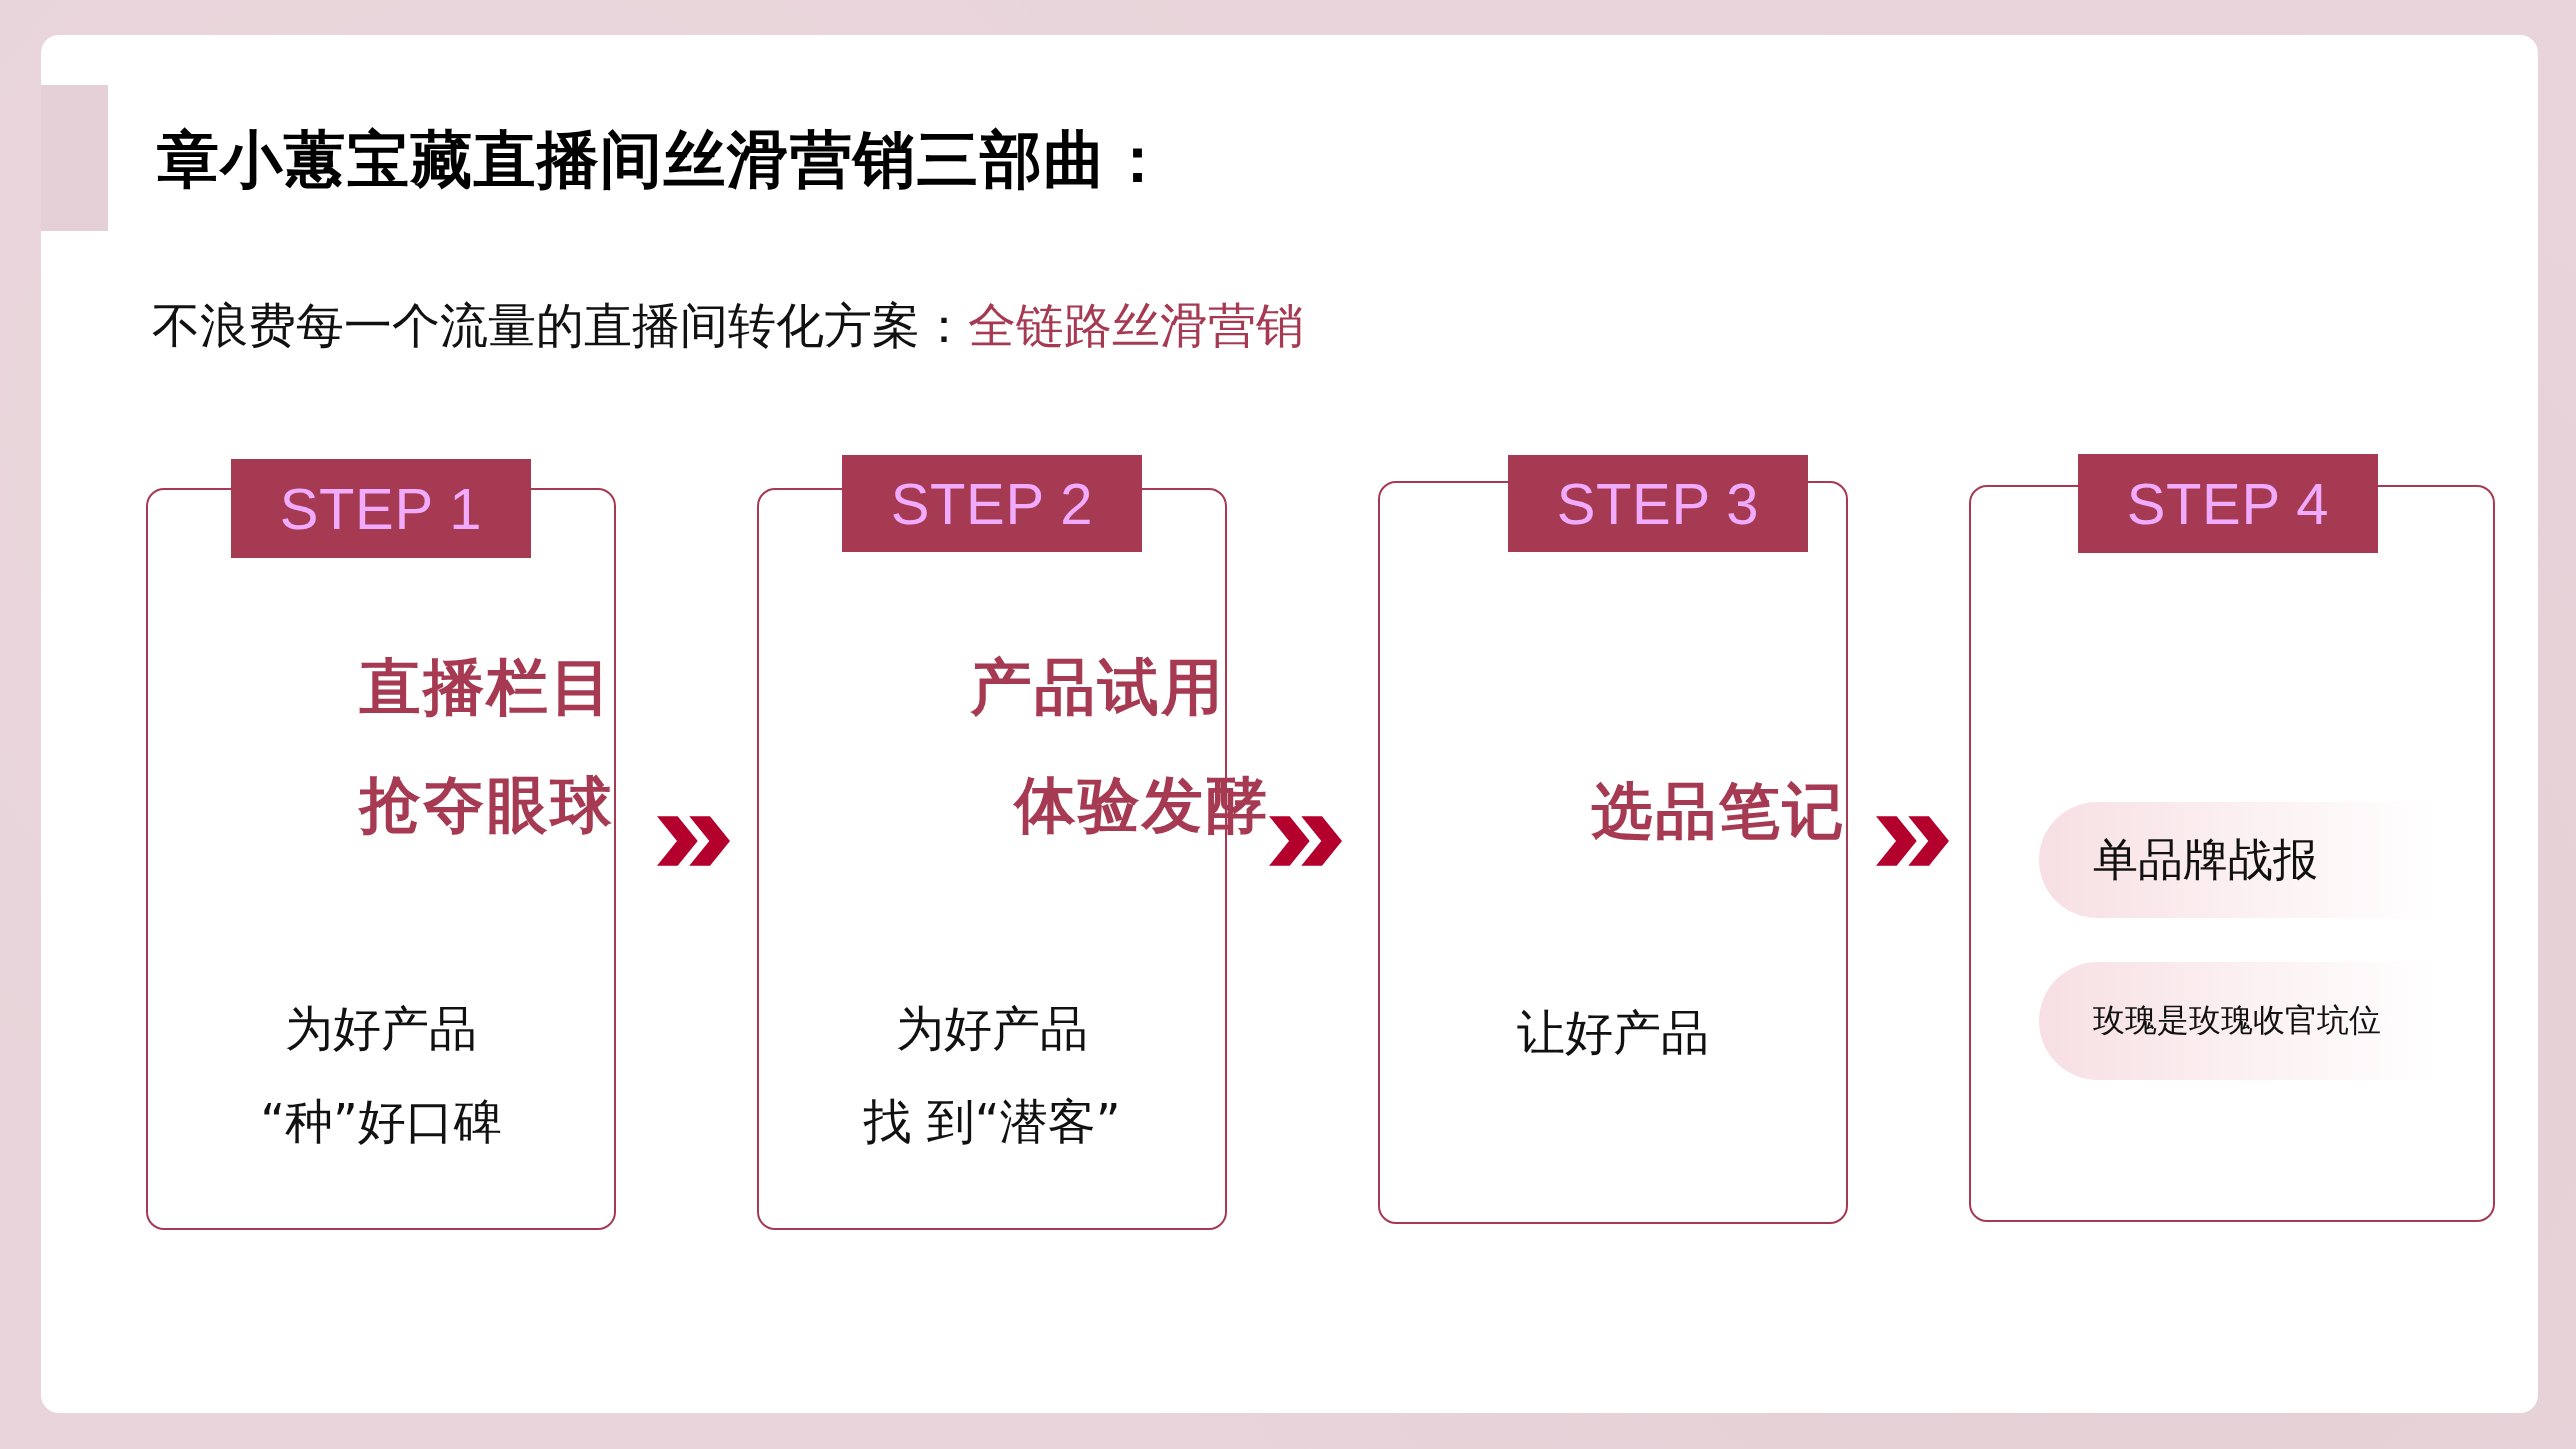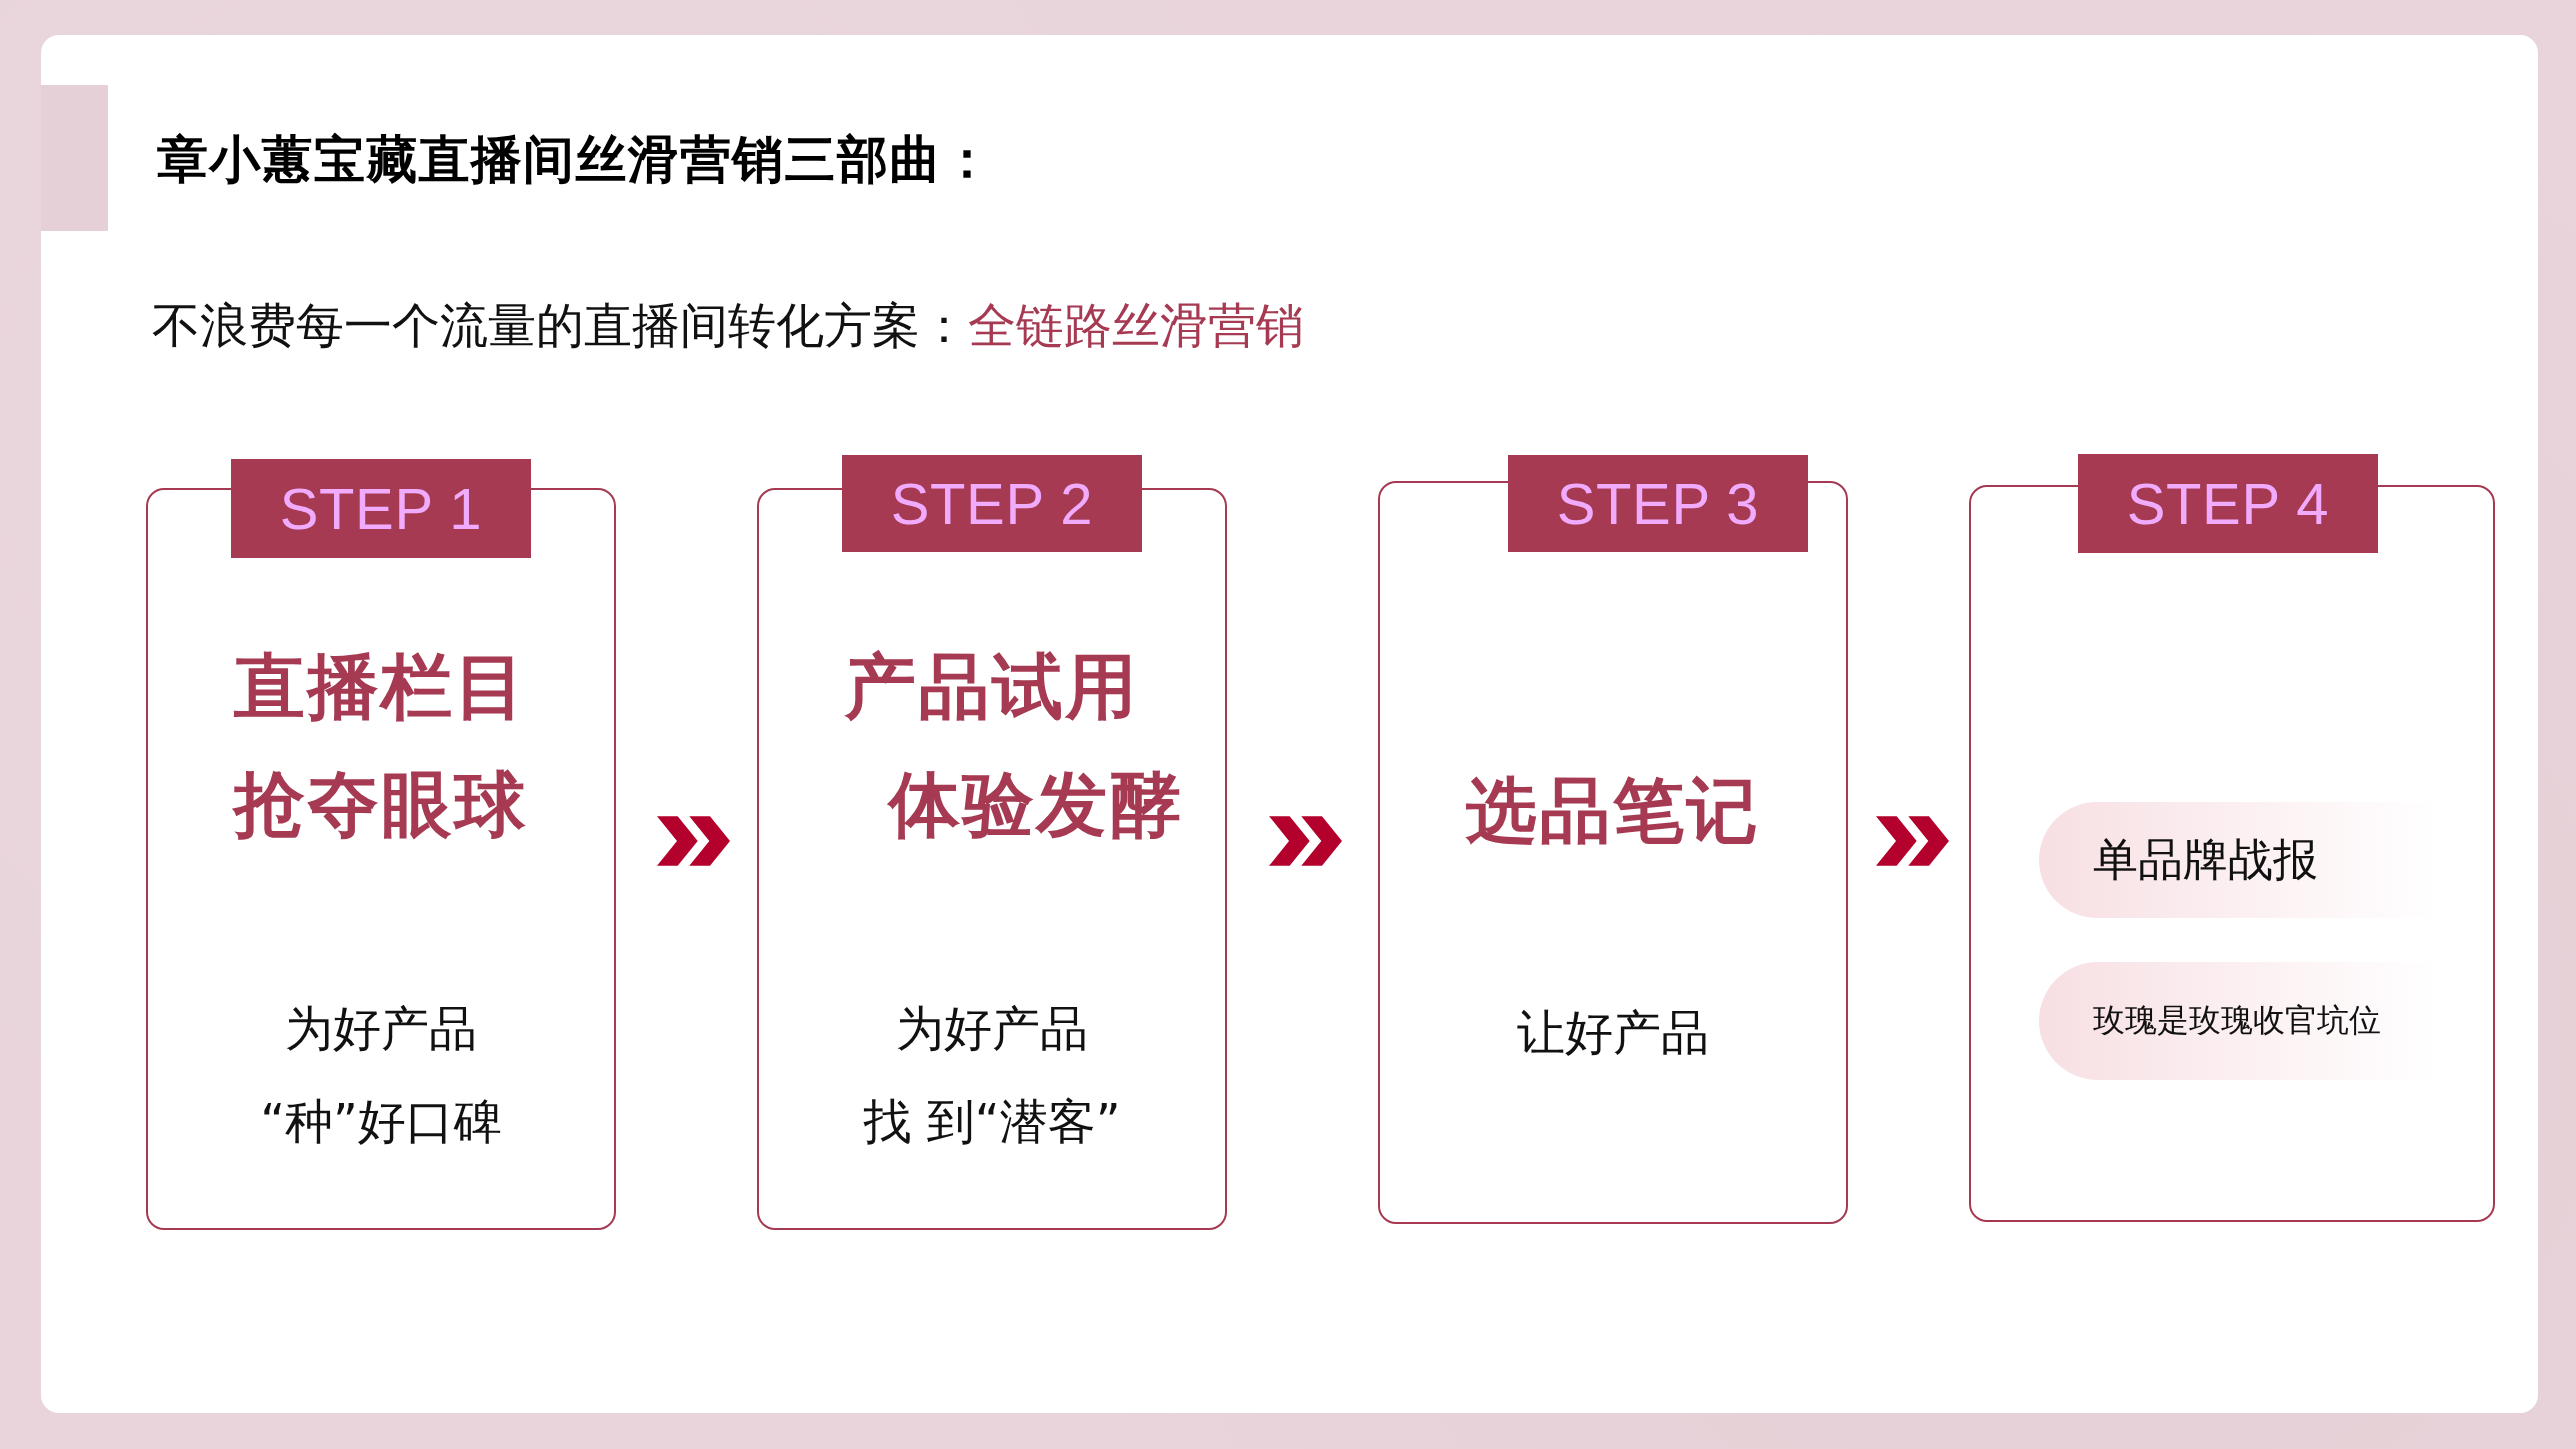--- a/index.html
+++ b/index.html
@@ -31,21 +31,21 @@
       left: 41px;
       top: 85px;
       width: 67px;
       height: 146px;
       background: #e6d0d7;
     }
     .title {
       position: absolute;
       left: 157px;
       top: 116px;
-      font-size: 51px;
+      font-size: 62px;
       line-height: 88px;
       font-weight: bold;
       color: #000000;
       white-space: nowrap;
       letter-spacing: 1.3px;
     }
     .subtitle {
       position: absolute;
       left: 152px;
       top: 293px;
@@ -74,22 +74,22 @@
       justify-content: center;
       font-family: "Liberation Sans", "DejaVu Sans", sans-serif;
       font-size: 58px;
       letter-spacing: 0.6px;
       white-space: nowrap;
     }
     .heading {
       position: absolute;
       left: 0;
       width: 100%;
-      text-align: center;
-      font-size: 71px;
+      text-align: right;
+      font-size: 61px;
       line-height: 71px;
       font-weight: bold;
       color: #a63a52;
       white-space: nowrap;
       letter-spacing: 2.6px;
     }
     .body-line {
       position: absolute;
       left: 0;
       width: 100%;

